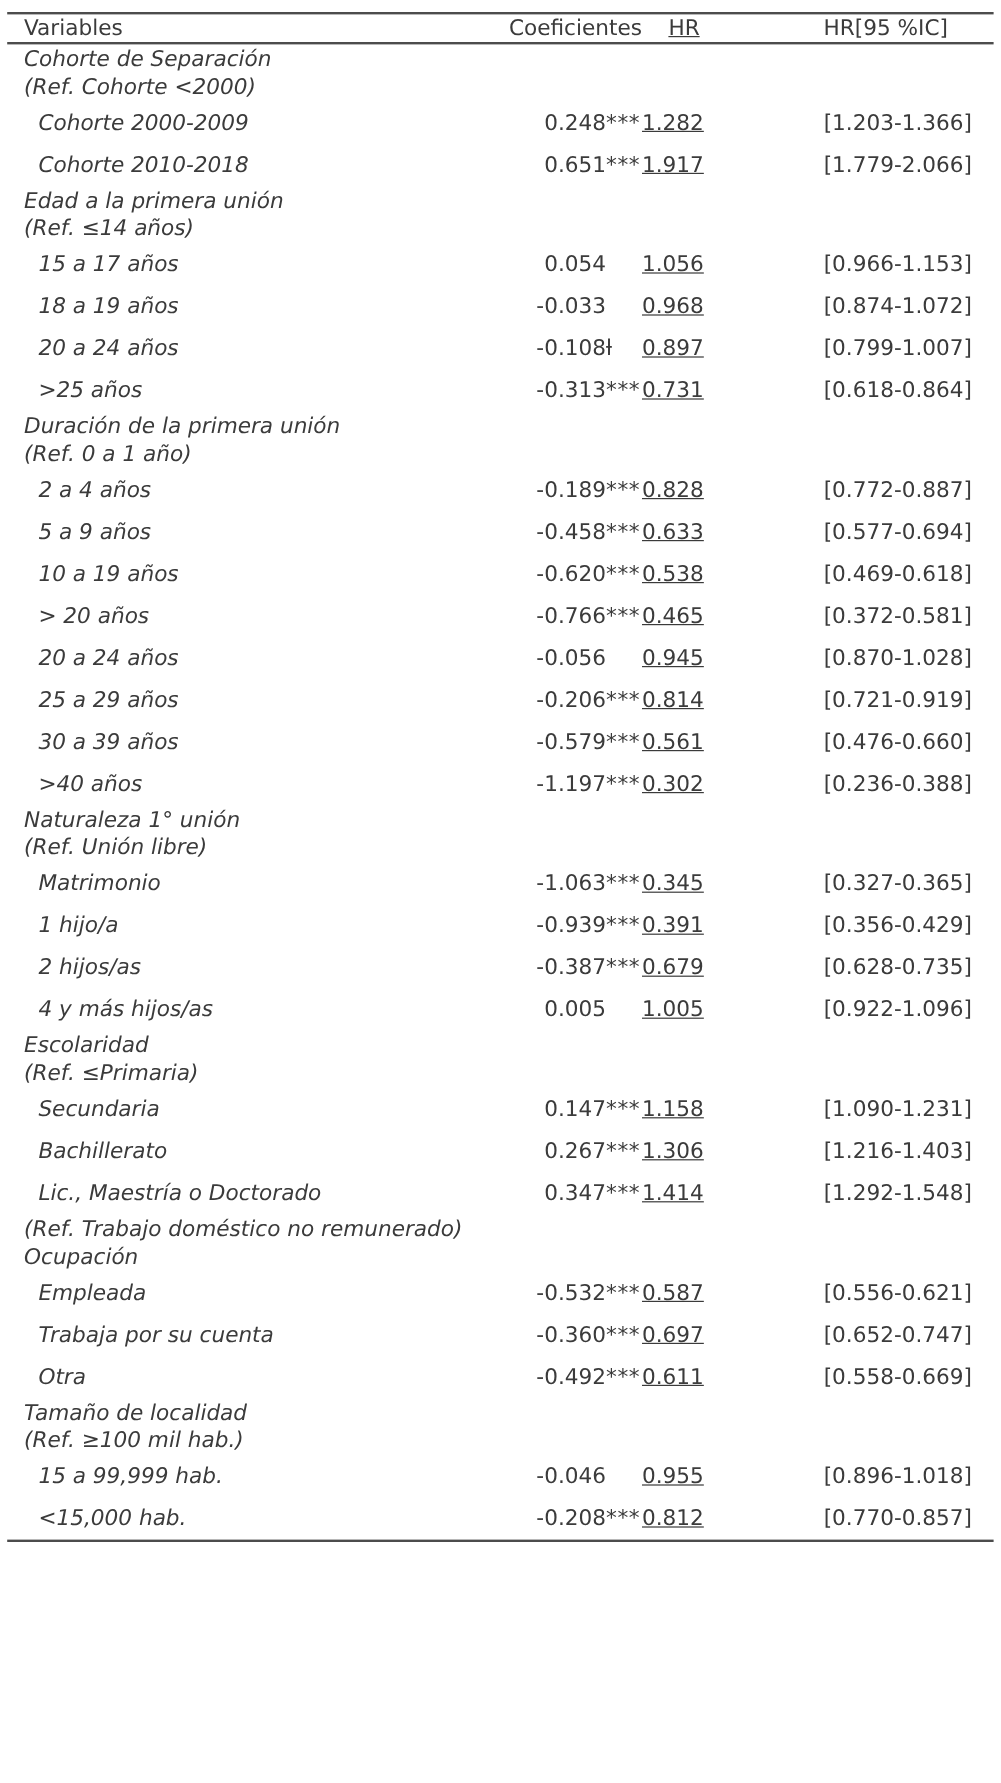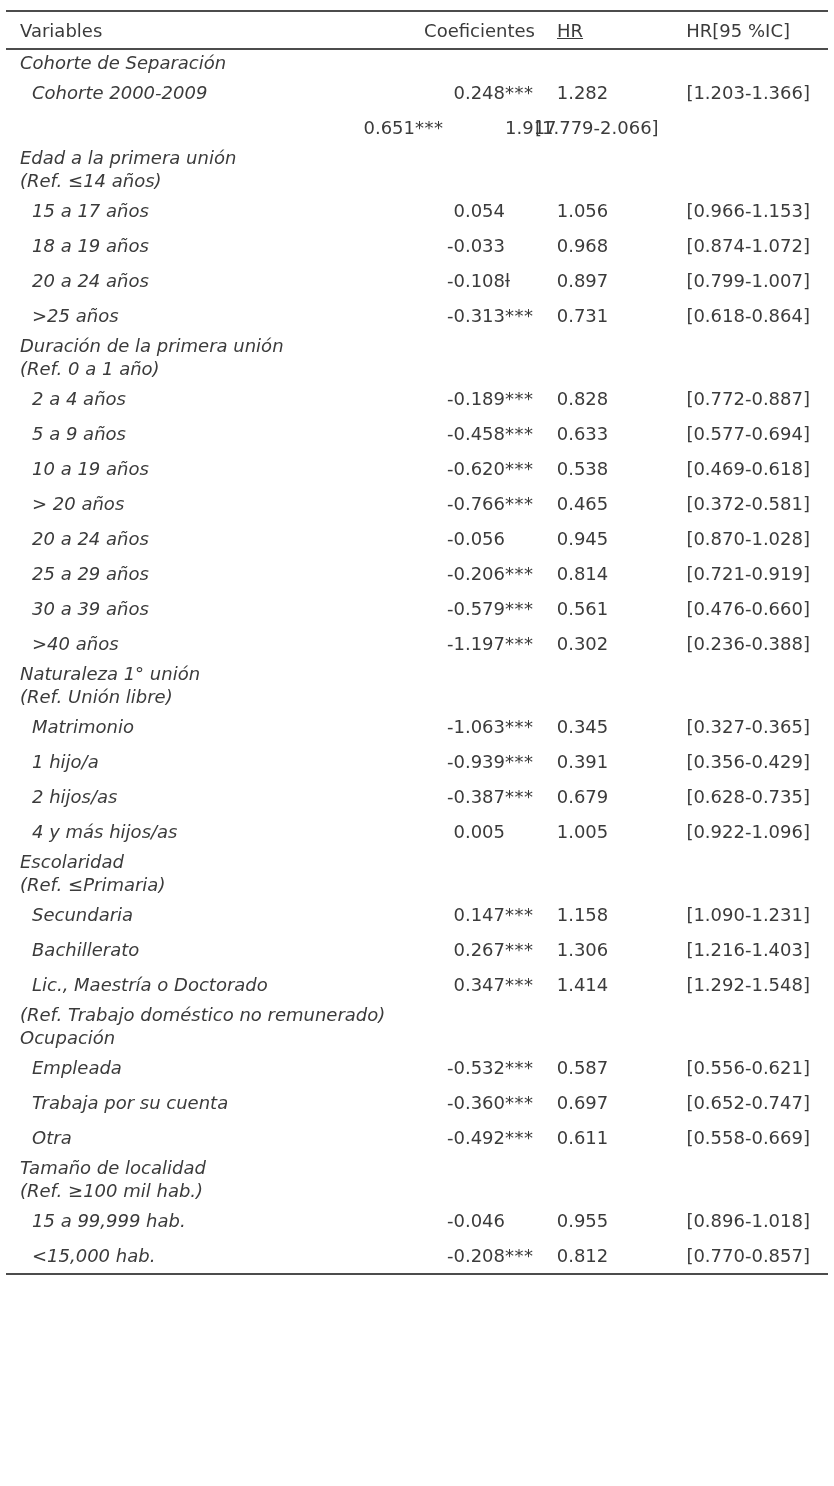--- a/index.html
+++ b/index.html
@@ -18,21 +18,21 @@
   }
   .tbl{
     margin:10px 6px 0 6px;
     border-top:2px solid var(--rule);
     border-bottom:2px solid var(--rule);
   }
   .thead{
     display:grid;
     grid-template-columns:1fr 120px 95px 180px;
     align-items:center;
-    height:38px;
+    height:25px;
     padding:0 18px 0 14px;
     border-bottom:2px solid var(--rule);
   }
   .thead .h-variables{text-align:left;}
   .thead .h-coef{text-align:right;}
   .thead .h-hr{text-align:left;padding-left:22px;text-decoration:underline;}
   .thead .h-ci{text-align:right;padding-right:20px;}
   .group{
     padding:1px 18px 1px 14px;
     font-style:italic;
@@ -44,47 +44,49 @@
   .row{
     display:grid;
     grid-template-columns:1fr 90px 30px 95px 180px;
     align-items:center;
     height:35px;
     padding:0 18px 0 14px;
   }
   .row .cell-label{text-align:left;padding-left:12px;white-space:nowrap;font-style:italic;}
   .row .cell-coef{text-align:right;white-space:nowrap;}
   .row .cell-sig{text-align:left;white-space:nowrap;letter-spacing:0.5px;}
-  .row .cell-hr{text-align:center;white-space:nowrap;}
+  .row .cell-hr{text-align:left;white-space:nowrap;text-decoration:underline;}
   .row .cell-ci{text-align:right;white-space:nowrap;}
 </style>
 </head>
 <body>
 
 <div class="tbl">
   <div class="thead">
     <div class="h-variables">Variables</div>
     <div class="h-coef">Coeficientes</div>
     <div class="h-hr">HR</div>
     <div class="h-ci">HR[95 %IC]</div>
   </div>
   <div id="tbody">
   <div class="group">
     <div class="gline">Cohorte de Separación</div>
+    <div class="gline">(Ref. Cohorte &lt;2000)</div>
   </div>
 
   <div class="row">
     <div class="cell-label">Cohorte 2000-2009</div>
     <div class="cell-coef">0.248</div>
     <div class="cell-sig">***</div>
     <div class="cell-hr">1.282</div>
     <div class="cell-ci">[1.203-1.366]</div>
   </div>
 
   <div class="row">
+    <div class="cell-label">Cohorte 2010-2018</div>
     <div class="cell-coef">0.651</div>
     <div class="cell-sig">***</div>
     <div class="cell-hr">1.917</div>
     <div class="cell-ci">[1.779-2.066]</div>
   </div>
 
   <div class="group">
     <div class="gline">Edad a la primera unión</div>
     <div class="gline">(Ref. ≤14 años)</div>
   </div>

